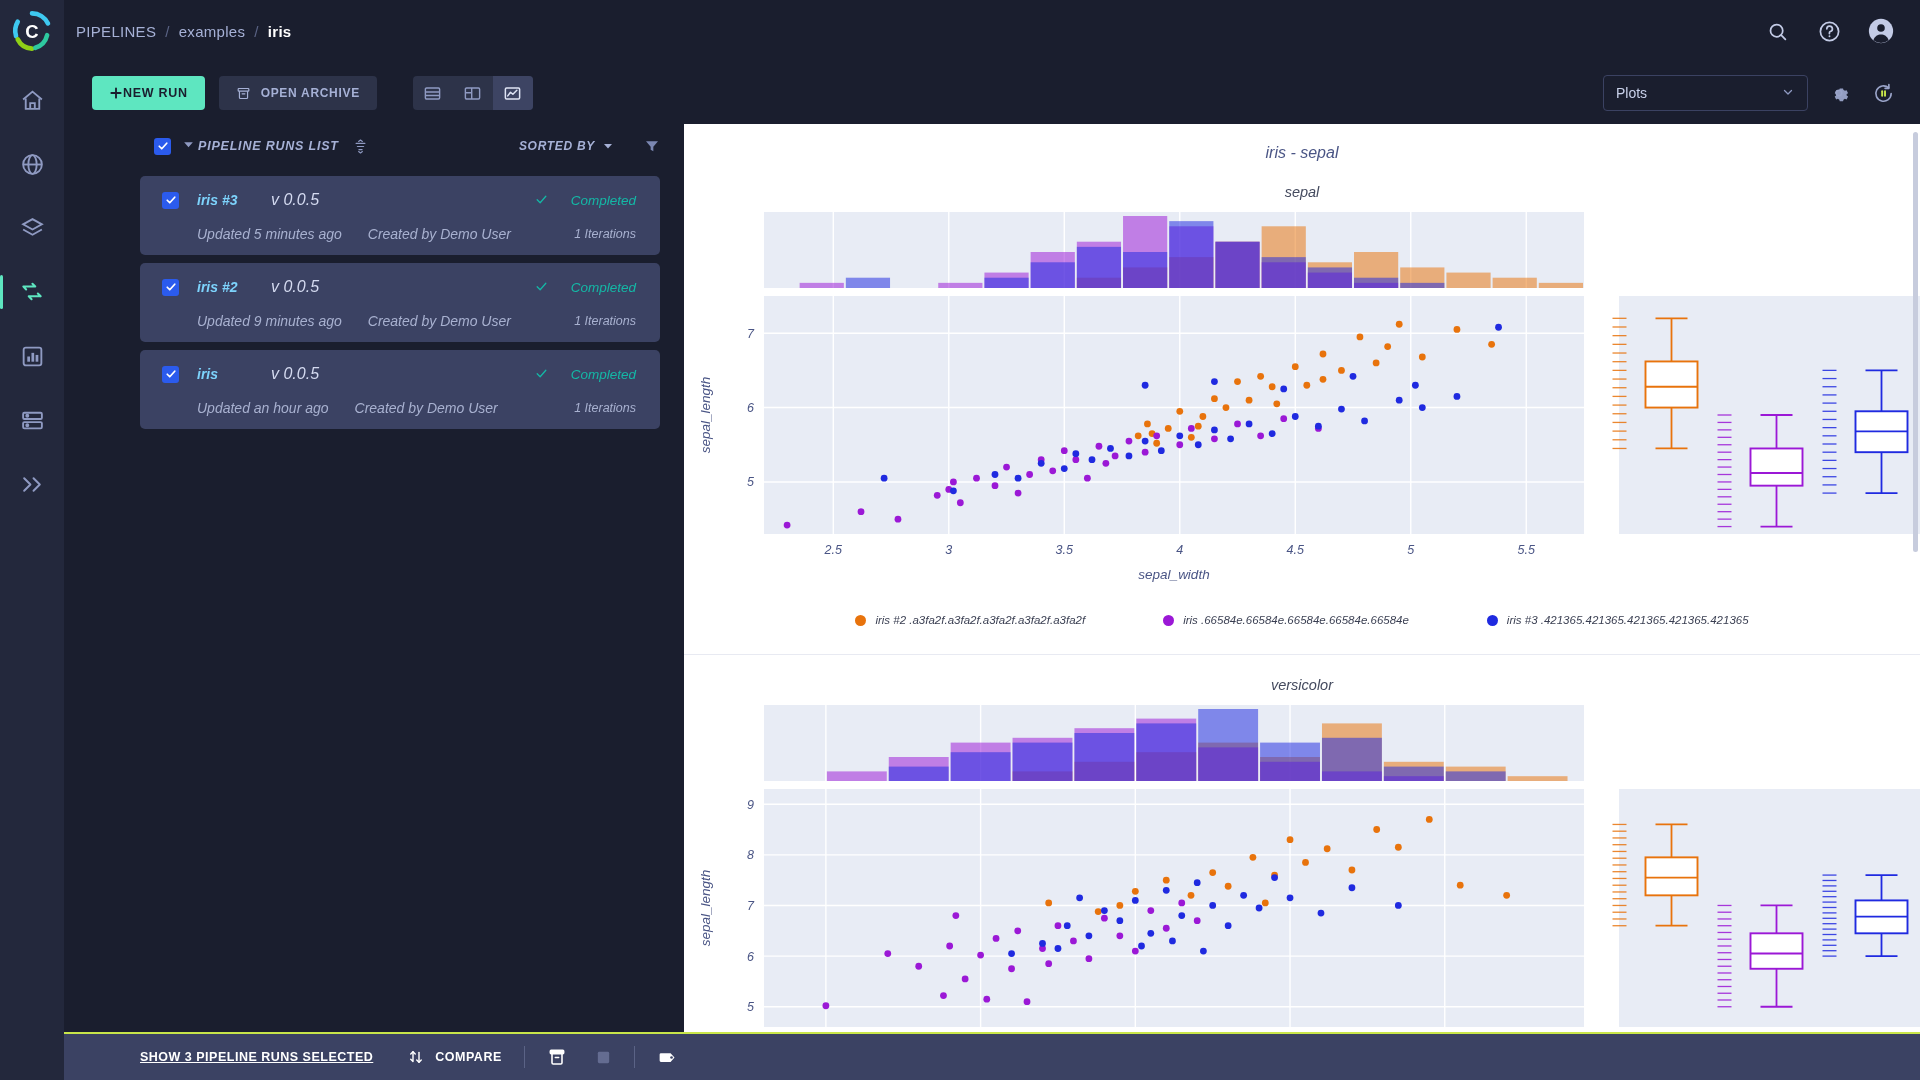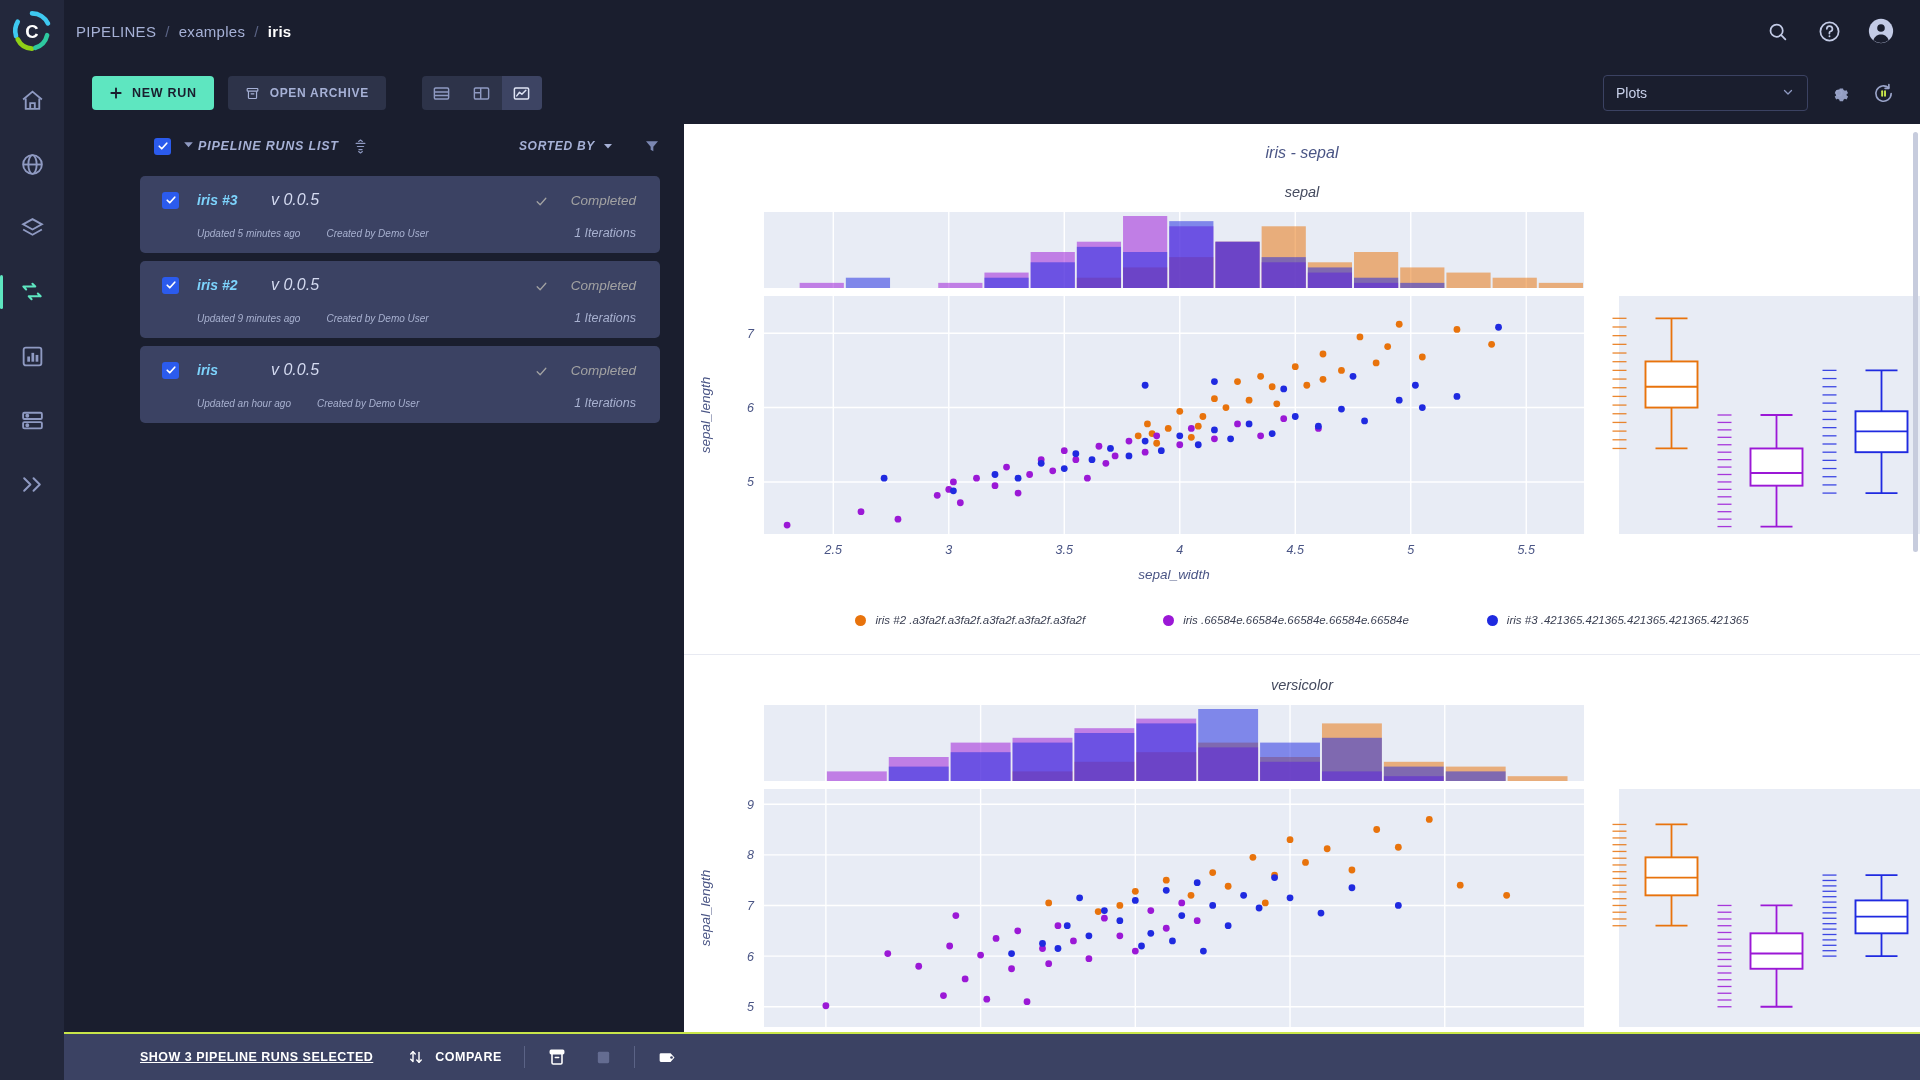--- a/index.html
+++ b/index.html
@@ -51,21 +51,21 @@
   
   .main { flex: 1; display: flex; flex-direction: column; min-width: 0; }
 
   .toolbar {
     height: 62px; flex: 0 0 62px; background: #1a1e2e;
     display: flex; align-items: center; padding: 0 24px 0 28px;
   }
   .btn-new {
     height: 34px; padding: 0 17px; border-radius: 4px; background: #5ee6c0; color: #1a1e2e;
     font-size: 12.5px; font-weight: bold; letter-spacing: .7px; display: flex; align-items: center;
-    gap: 9px; border: none; cursor: pointer; font-family: inherit;
+    border: none; cursor: pointer; font-family: inherit;
   }
   .btn-archive {
     height: 34px; padding: 0 17px; border-radius: 4px; background: #2d3349; color: #a6b1d6;
     font-size: 12px; font-weight: bold; letter-spacing: .7px; display: flex; align-items: center;
     gap: 10px; border: none; cursor: pointer; margin-left: 14px; font-family: inherit;
   }
   .viewgroup { display: flex; margin-left: 36px; border-radius: 4px; overflow: hidden; background: #2d3349; }
   .vg-btn {
     width: 40px; height: 34px; display: flex; align-items: center; justify-content: center;
     color: #8f9ac2; cursor: pointer; background: transparent; border: none;
@@ -106,23 +106,23 @@
 
   .runs { padding: 8px 24px 0 76px; overflow-y: auto; flex: 1; }
   .run-card {
     background: #3b4263; border-radius: 5px; padding: 15px 24px 13px 22px; margin-bottom: 8px;
     cursor: pointer; position: relative;
   }
   .run-card.selected { background: #3b4263; }
   .run-row1 { display: flex; align-items: center; }
   .run-name { color: #7dd3fc; font-size: 14px; font-weight: bold; margin-left: 18px; min-width: 74px; }
   .run-ver { color: #d4daf0; font-size: 16px; }
-  .run-status { margin-left: auto; display: flex; align-items: flex-end; gap: 23px; color: #a3a3a3; font-size: 13.5px; }
+  .run-status { margin-left: auto; display: flex; align-items: flex-start; gap: 23px; color: #14b8a6; font-size: 13.5px; }
   .run-row2 { display: flex; align-items: center; margin-top: 17px; padding-left: 35px; }
-  .run-meta { color: #a8b1d0; font-size: 10px; }
+  .run-meta { color: #a8b1d0; font-size: 14px; }
   .run-meta + .run-meta { margin-left: 26px; }
   .run-iter { margin-left: auto; color: #a8b1d0; font-size: 12.5px; }
 
   
   .plotpanel {
     flex: 1; background: #ffffff; margin: 0; min-width: 0; overflow: hidden;
     position: relative; display: flex; flex-direction: column;
   }
   .plot-scroll { flex: 1; overflow: hidden; position: relative; }
   .plot-title {

